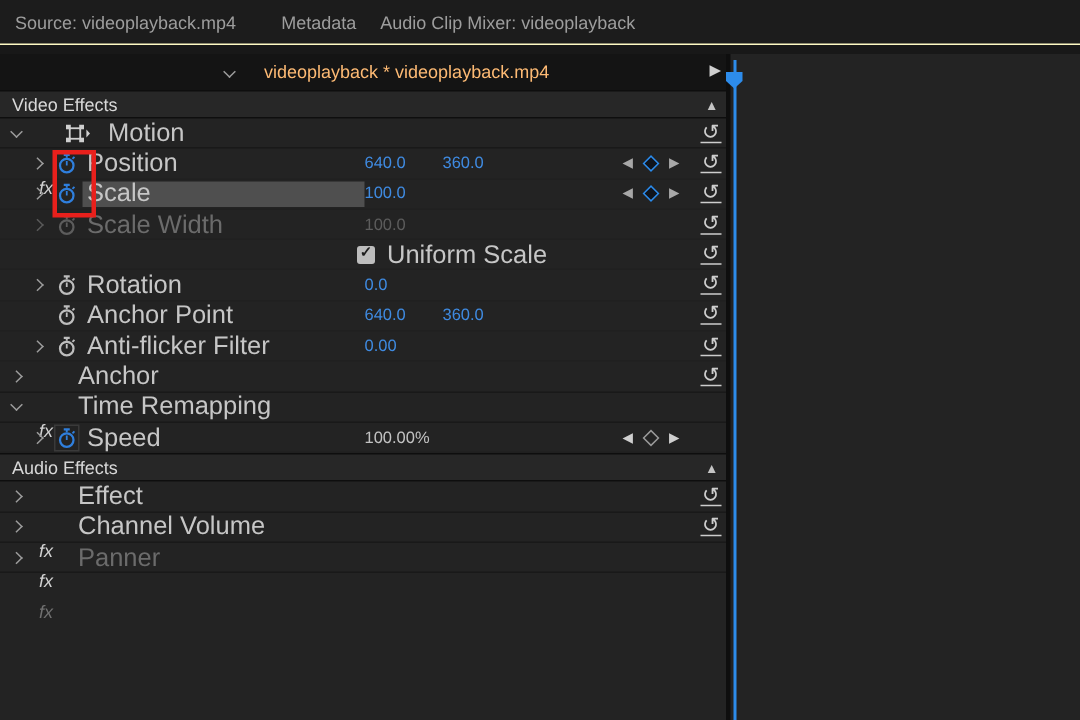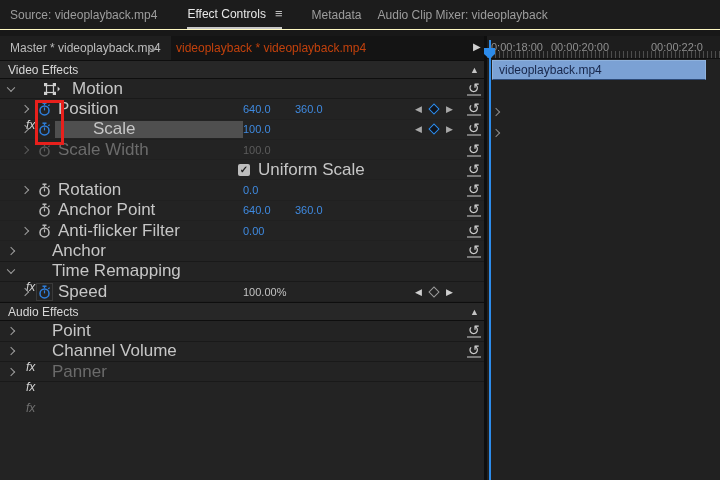--- a/index.html
+++ b/index.html
@@ -16,21 +16,21 @@
 
   
   .framegap{position:absolute;top:30px;left:0;width:720px;height:6px;background:#181818;}
 
   
   .cliprow{position:absolute;top:36px;left:0;width:484px;height:24px;background:#141414;
            border-bottom:1px solid #000;}
   .cliprow .master{position:absolute;left:0;top:0;height:24px;display:flex;align-items:center;
            padding:0 10px;background:#1f1f1f;color:#bdbdbd;font-size:12px;white-space:nowrap;}
   .cliprow .seq{position:absolute;left:176px;top:0;height:24px;display:flex;align-items:center;
-           color:#c2410c;font-size:12px;white-space:nowrap;}
+           color:#fdba74;font-size:12px;white-space:nowrap;}
   .cliprow .playbtn{position:absolute;left:473px;top:5px;color:#cfcfcf;font-size:10px;}
 
   
   .divider{position:absolute;top:36px;left:484px;width:3px;height:444px;background:#0e0e0e;}
 
   
   .rpanel{position:absolute;top:36px;left:487px;width:233px;height:444px;background:#212121;}
   .ruler{position:absolute;top:0;left:0;width:233px;height:22px;background:#1d1d1d;
          border-bottom:1px solid #101010;}
   .tc{position:absolute;top:5px;font-size:11px;color:#8f8f8f;white-space:nowrap;}
@@ -87,21 +87,21 @@
       align-items:center;justify-content:center;}
   .cb span{font-size:10px;font-weight:bold;color:#1c1c1c;line-height:1;transform:translateY(-0.5px);}
 
   .hl{position:absolute;left:55px;top:1px;width:188px;height:17px;background:#4f4f4f;transform:none;}
 
   
   .c8{left:8px;} .c22{left:22px;} .c26{left:26px;margin-top:36px;} .c38{left:38px;} .c44{left:44px;}
   .c52{left:52px;} .c58{left:58px;} .c72{left:72px;} .c238{left:238px;} .c243{left:243px;}
   .c258{left:258px;} .c295{left:295px;} .c415{left:415px;} .c430{left:430px;} .c446{left:446px;}
   .c467{left:467px;} .c470{left:470px;}
-  .z1{z-index:1;margin-left:35px;}
+  .z1{z-index:1;}
 
   
   .redbox{position:absolute;left:35px;top:100px;width:29px;height:45px;border:3px solid #e8201c;
           box-sizing:border-box;z-index:40;}
 </style>
 </head>
 <body>
 
 <svg width="0" height="0" style="position:absolute">
   <defs>
@@ -122,56 +122,38 @@
     </g>
   </defs>
 </svg>
 
 <div id="root">
 
   <div class="tabbar">
     <div class="tab ml10">
       <span>Source: videoplayback.mp4</span>
     </div>
-    <div class="tab active ml30">
-      <span>Effect Controls</span>
-      <span class="menu-ic">≡</span>
-    </div>
     <div class="tab ml30">
       <span>Metadata</span>
     </div>
     <div class="tab ml16">
       <span>Audio Clip Mixer: videoplayback</span>
     </div>
   </div>
 
   <div class="framegap"></div>
 
   <div class="cliprow">
-    <div class="master">Master * videoplayback.mp4</div>
     <span class="chev d" style="left:150px;top:13px;position:absolute"></span>
     <div class="seq">videoplayback * videoplayback.mp4</div>
     <span class="playbtn">▶</span>
   </div>
 
   <div class="divider"></div>
 
-  <div class="rpanel">
-    <div class="ruler">
-      <span class="tc" style="left:4px">0:00:18:00</span>
-      <span class="tc" style="left:64px">00:00:20:00</span>
-      <span class="tc" style="left:164px">00:00:22:0</span>
-      <div class="ticks"></div>
-    </div>
-    <div class="clipbar">
-      <span>videoplayback.mp4</span>
-    </div>
-    <span class="tl-chev" style="top:73px"></span>
-    <span class="tl-chev" style="top:94px"></span>
-  </div>
 
   <svg class="playhead" width="12" height="12">
     <polygon points="0,0 11,0 11,6 5.5,11 0,6" fill="#2d8ceb"></polygon>
   </svg>
   <div class="playline"></div>
 
   <div class="list">
 
     <div class="hdr">
       <span class="hlab c8">Video Effects</span>
@@ -290,21 +272,21 @@
     </div>
 
     <div class="hdr">
       <span class="hlab c8">Audio Effects</span>
       <span class="coll c470">▲</span>
     </div>
 
     <div class="row group">
       <span class="chev r c8"></span>
       <span class="fx c26">fx</span>
-      <span class="lab c52">Point</span>
+      <span class="lab c52">Effect</span>
       <span class="reset c467">↺</span>
     </div>
 
     <div class="row group">
       <span class="chev r c8"></span>
       <span class="fx c26">fx</span>
       <span class="lab c52">Channel Volume</span>
       <span class="reset c467">↺</span>
     </div>
 

